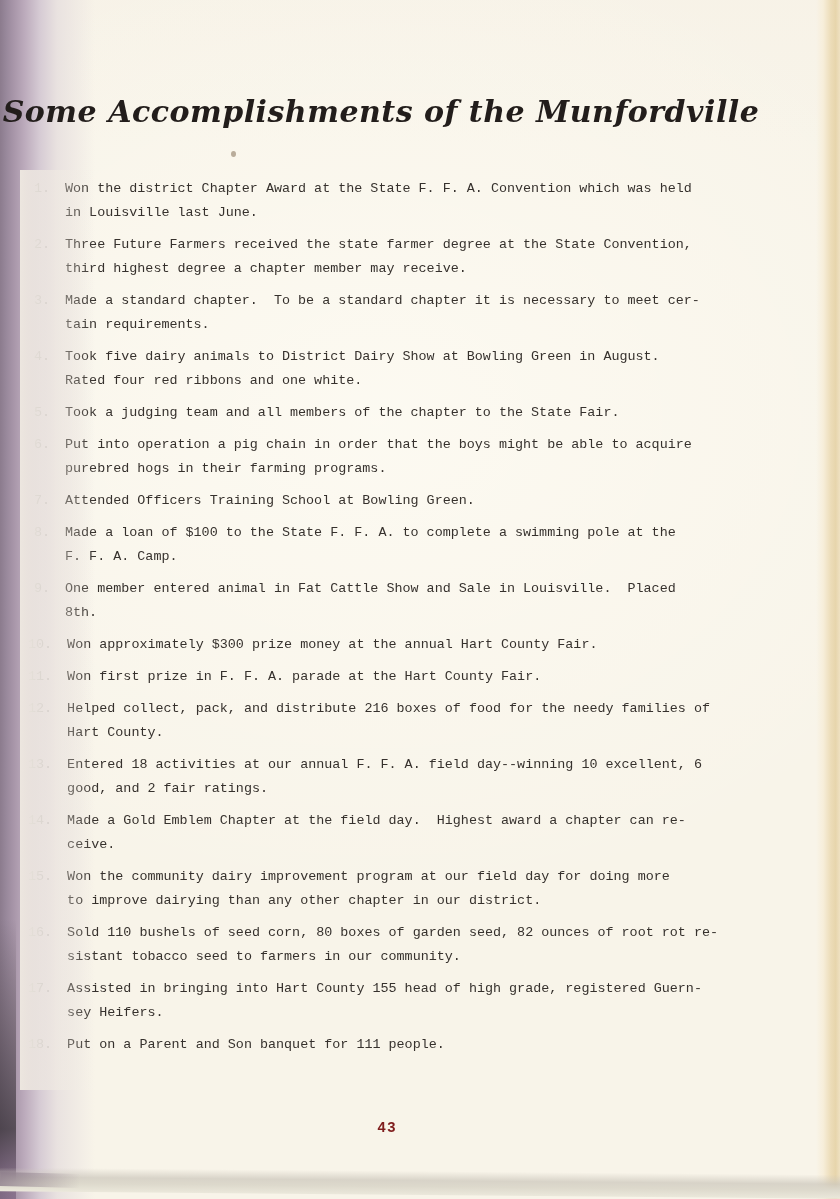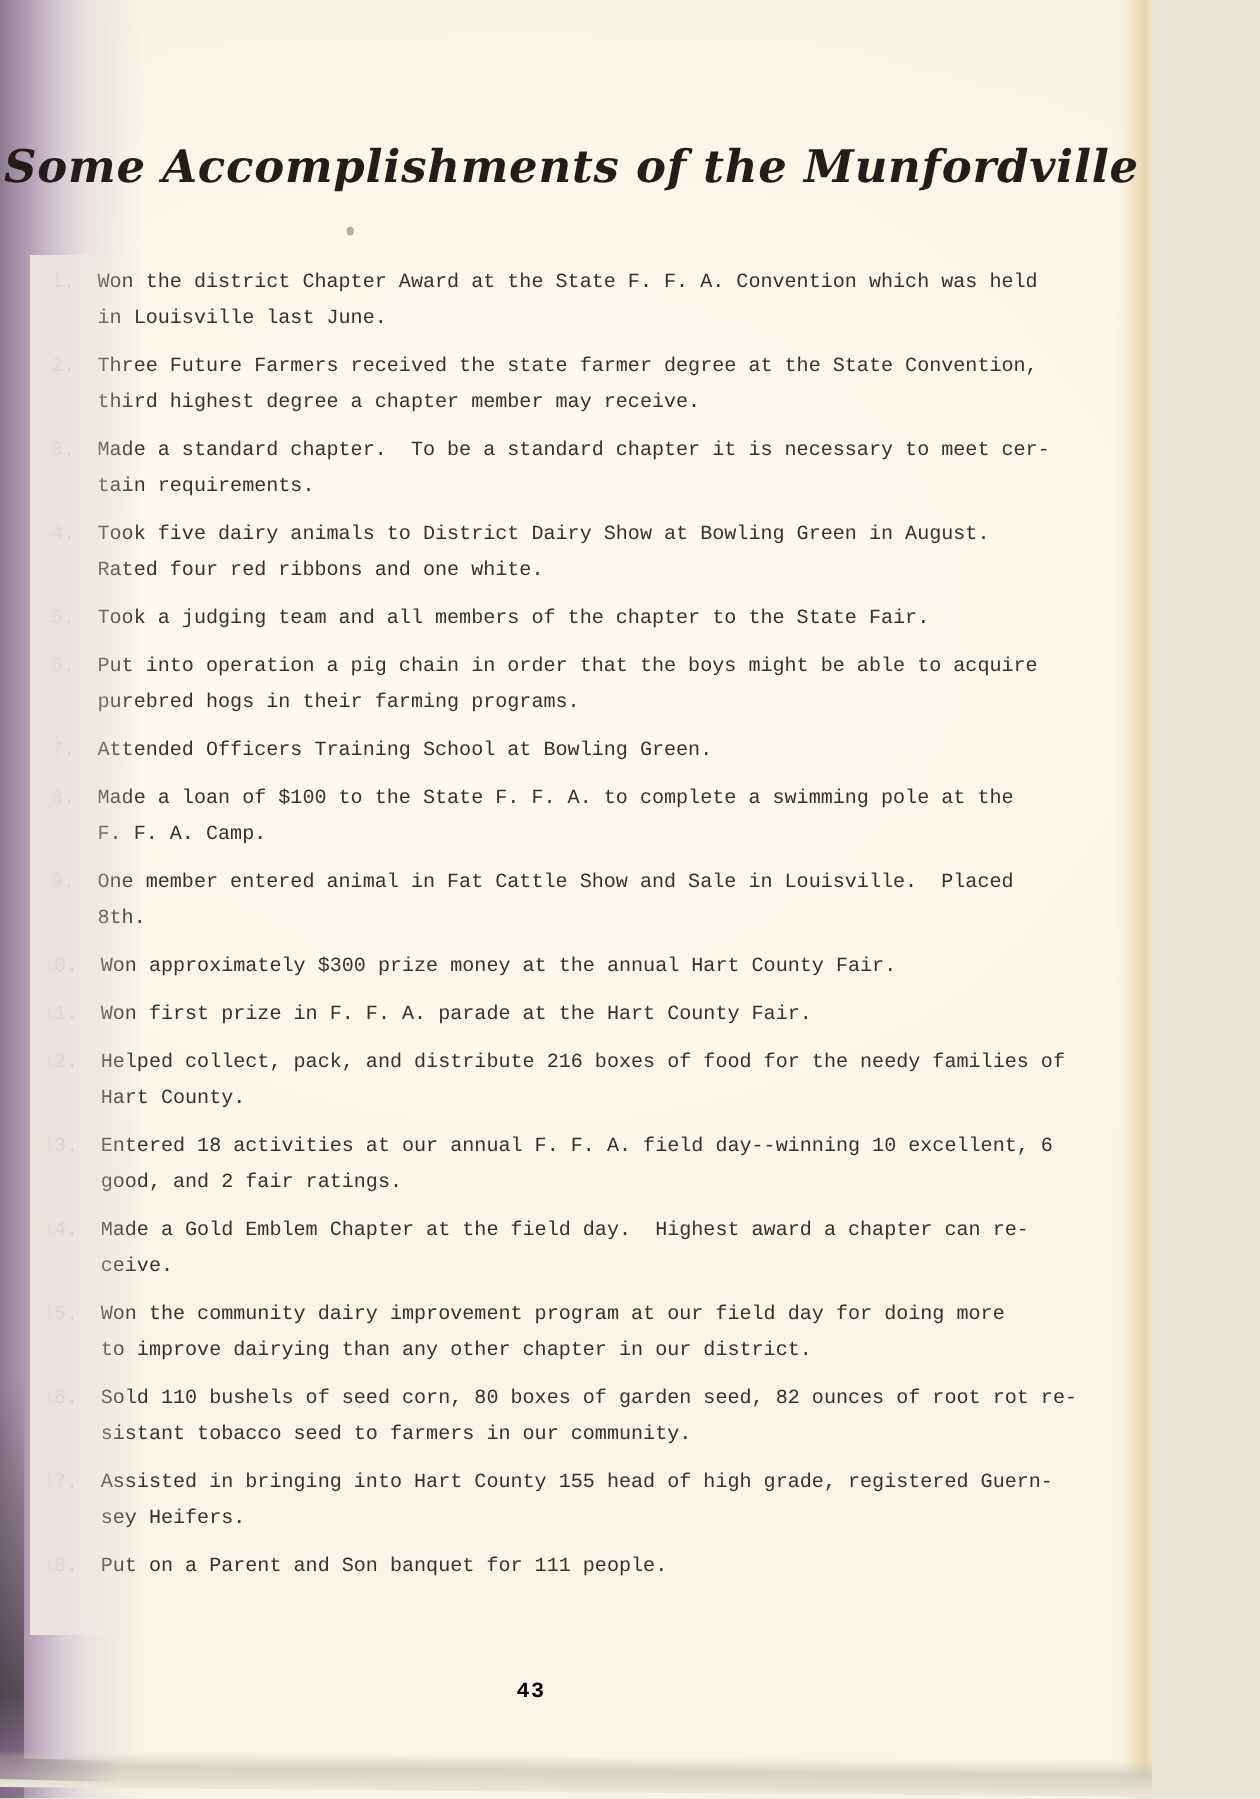--- a/index.html
+++ b/index.html
@@ -1,18 +1,18 @@
 <!DOCTYPE html>
 <html><head>
 <meta charset="utf-8">
 <style>
   html,body{margin:0;padding:0;background:#e8e4da;}
   .page{
     position:relative;
-    width:768px;height:1199px;
+    width:840px;height:1199px;
     background:#f8f4e9;
     overflow:hidden;
     font-family:"Liberation Mono", monospace;
   }
   
   .paper-tint{
     position:absolute;inset:0;
     background:
       radial-gradient(ellipse 900px 700px at 45% 35%, rgba(255,253,246,.65), rgba(255,253,246,0) 70%),
       linear-gradient(to bottom, rgba(246,241,230,.5), rgba(248,244,233,0) 12%);
@@ -81,23 +81,23 @@
   }
   .item{display:flex;margin:0 0 8px 0;}
   .num{
     flex:0 0 22px;text-align:right;
     color:#b4adaf;
     margin-right:15px;
   }
   .txt div{white-space:pre;}
 
   .page-number{
-    position:absolute;top:1120px;left:314px;width:80px;
+    position:absolute;top:1120px;left:347px;width:80px;
     text-align:center;
-    font-size:14.5px;font-weight:700;color:#000000;
+    font-size:14.5px;font-weight:700;color:#7f1d1d;
     letter-spacing:1px;
   }
 </style>
 </head>
 <body>
 
 <div class="page">
   <div class="paper-tint"></div>
   <div class="binding-shadow"></div>
   <div class="binding-dark"></div>

